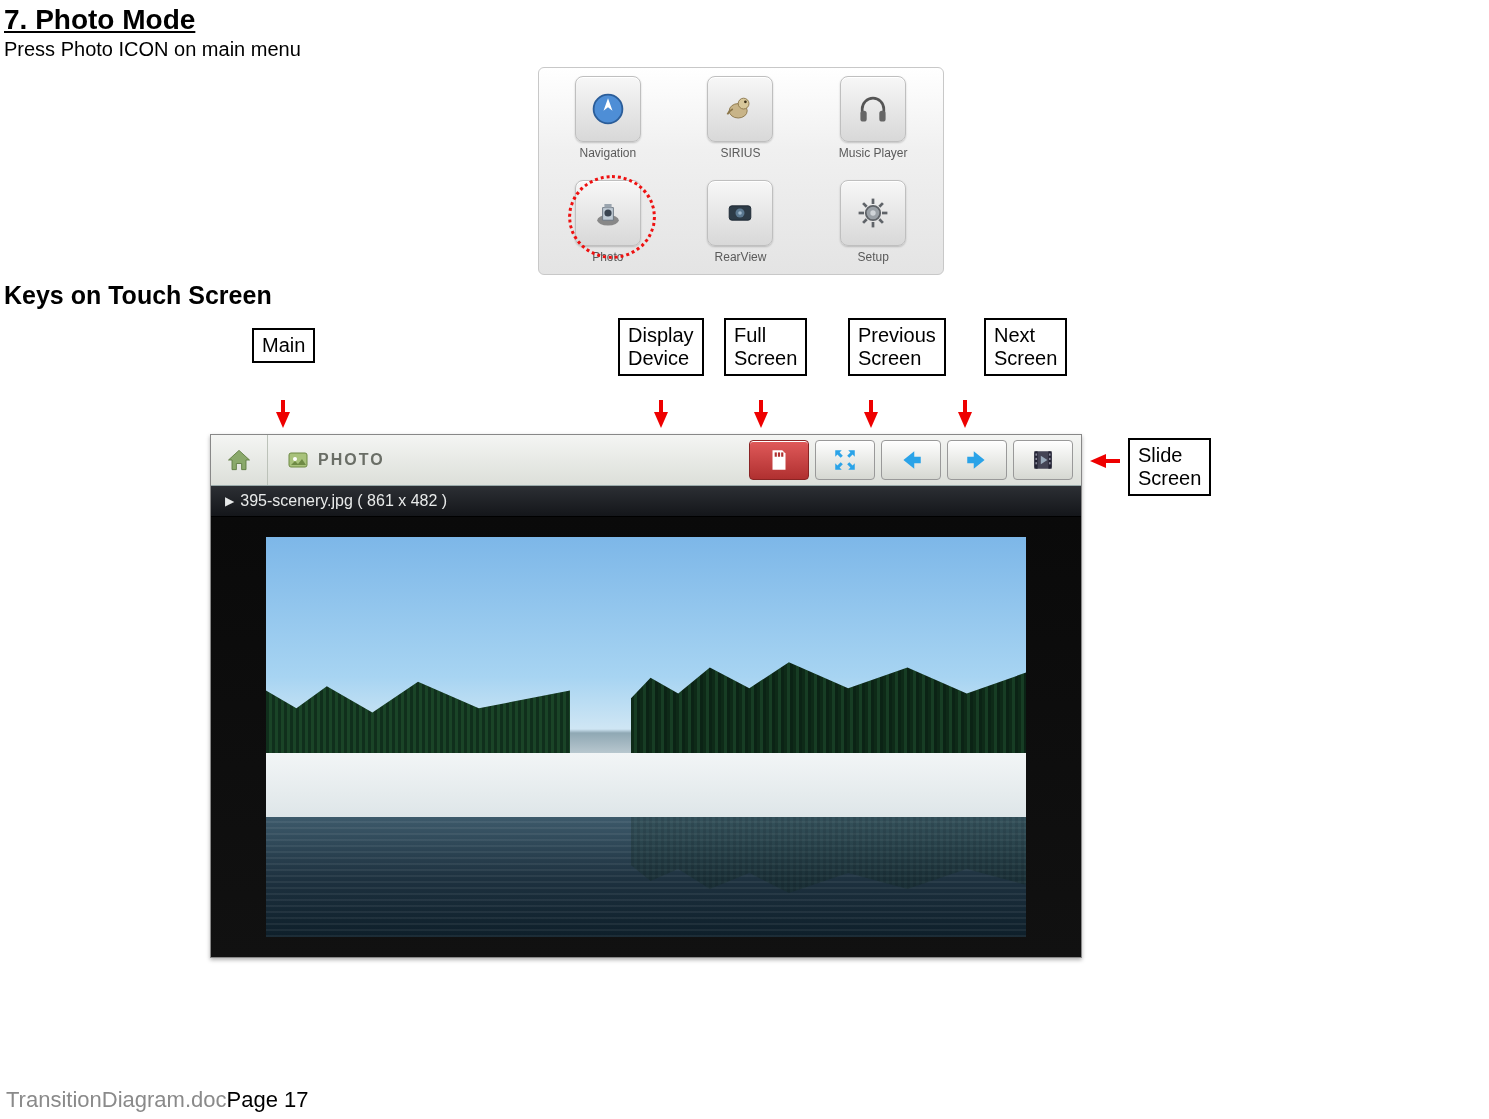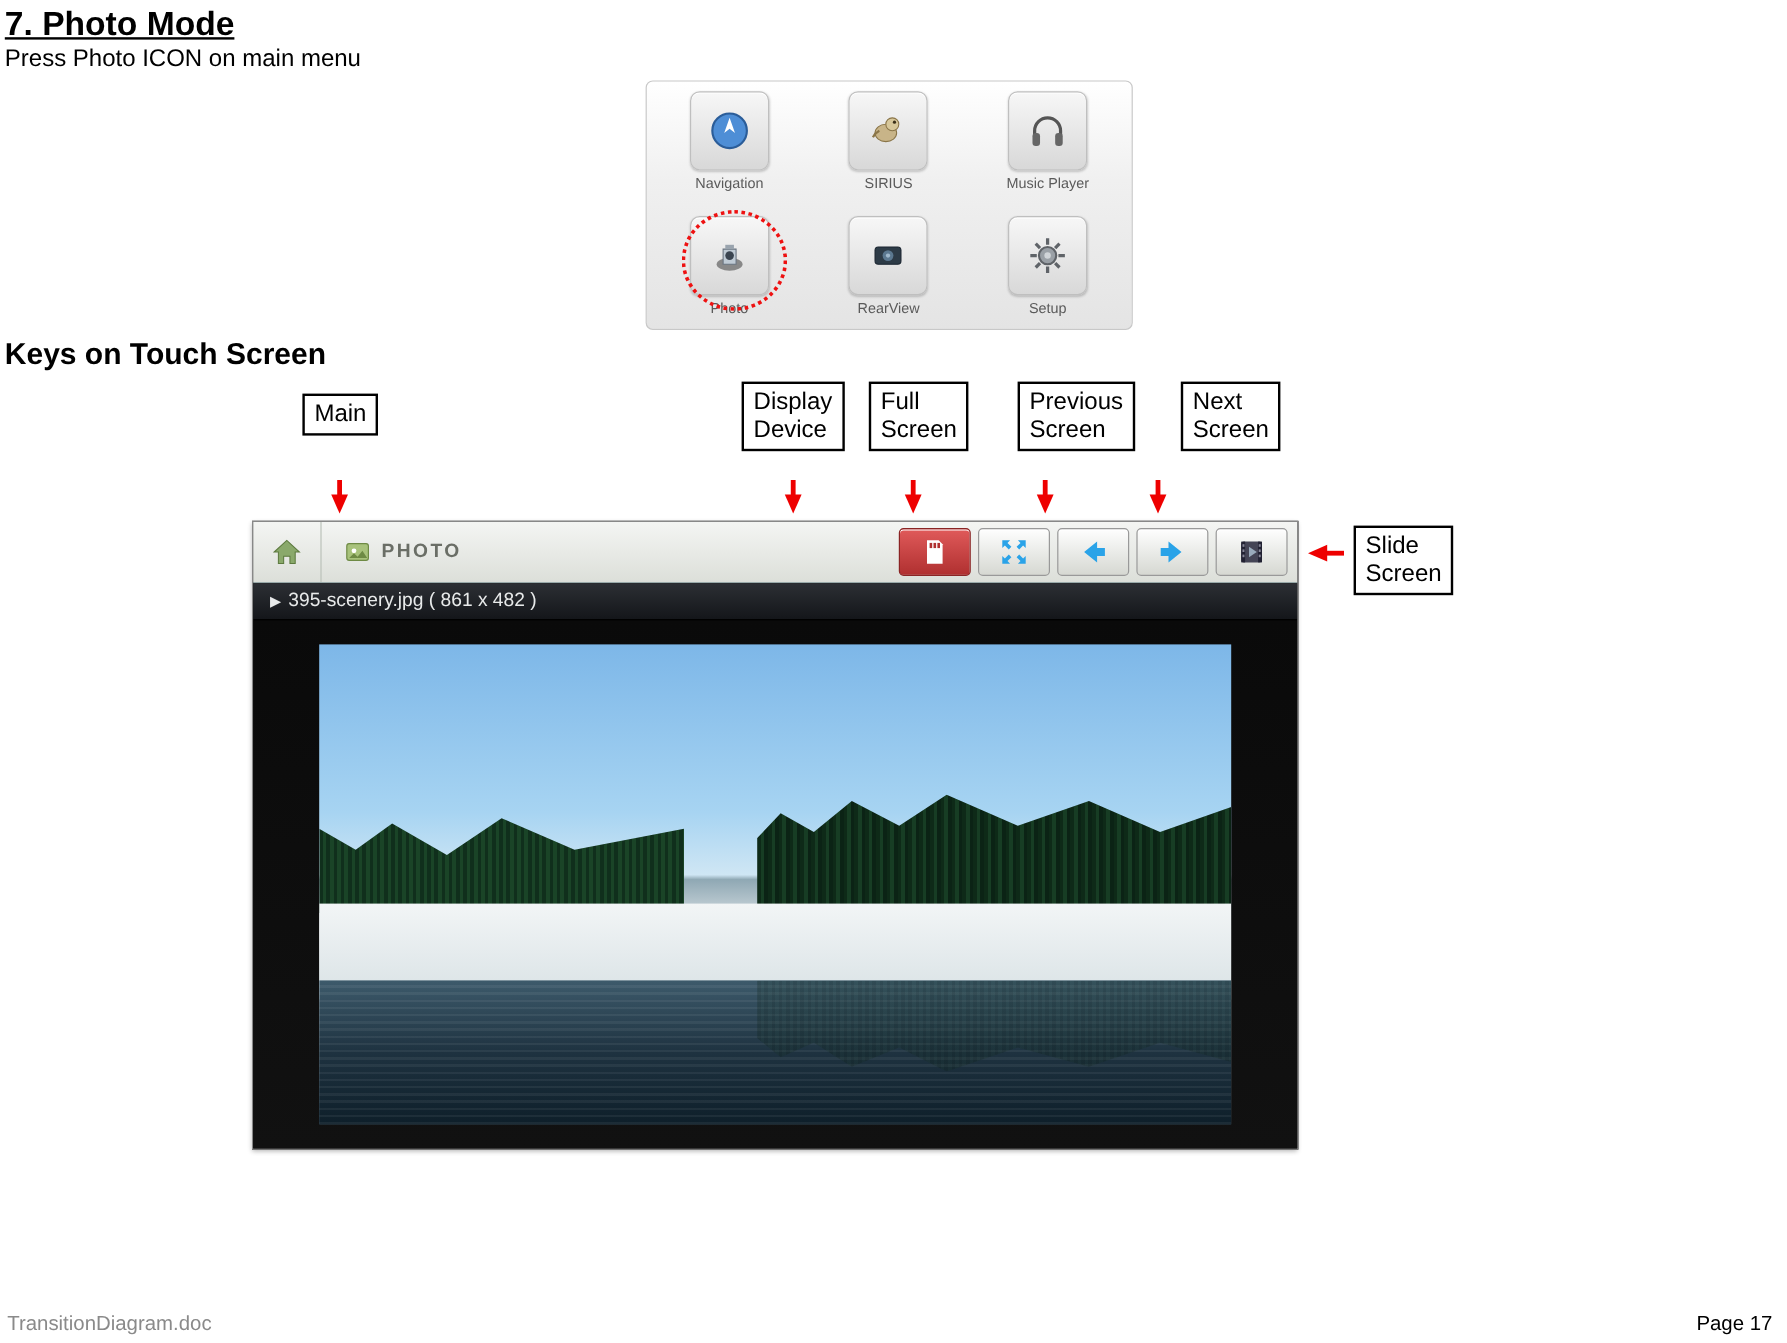--- a/index.html
+++ b/index.html
@@ -195,22 +195,22 @@
     position:absolute;left:48%;right:0;top:70%;height:20%;
     background: repeating-linear-gradient(90deg, rgba(10,30,18,.5) 0 3px, rgba(20,50,30,.4) 3px 6px);
     transform:scaleY(-1);
     opacity:.5;
     clip-path: polygon(0 40%, 5% 20%, 12% 35%, 20% 10%, 30% 30%, 40% 5%, 55% 30%, 70% 10%, 85% 35%, 100% 15%, 100% 100%, 0 100%);
   }
 
   .footer{
     position:absolute;
     left:6px; bottom:6px; right:12px;
-    display:flex;justify-content:space-between;
-    font-size:17px;
+    display:flex;
+    font-size:22px;
     color:#8a8a8a;
   }
   .footer .pg{ color:#000; }
 </style>
 </head>
 <body>
 
 <div class="page">
   <h2 class="section-title">7. Photo Mode</h2>
   <div class="subtitle">Press Photo ICON on main menu</div>

